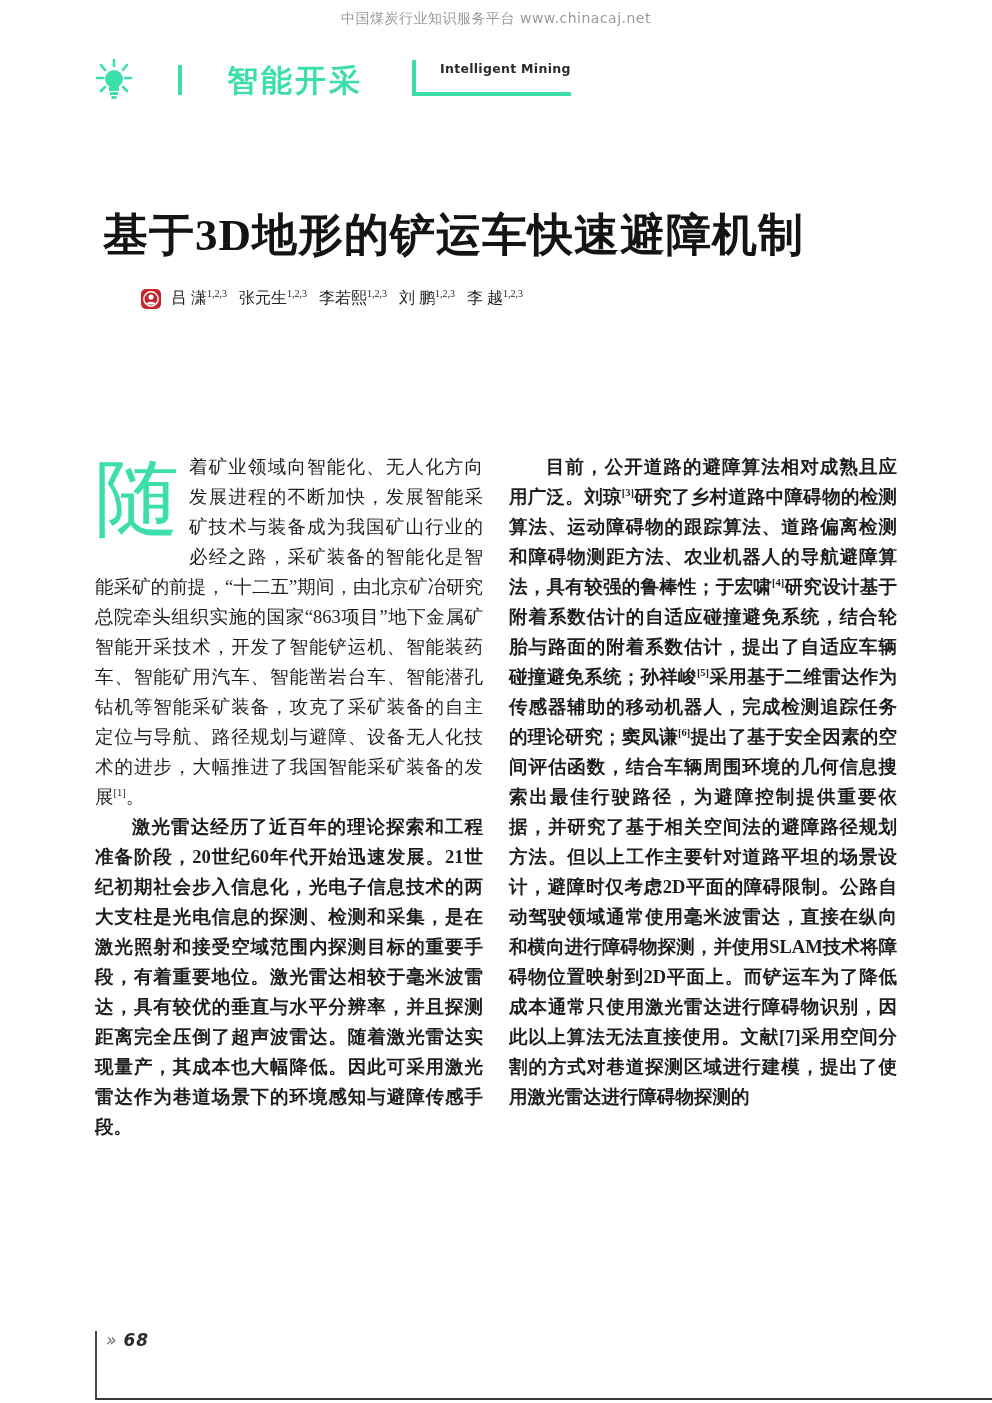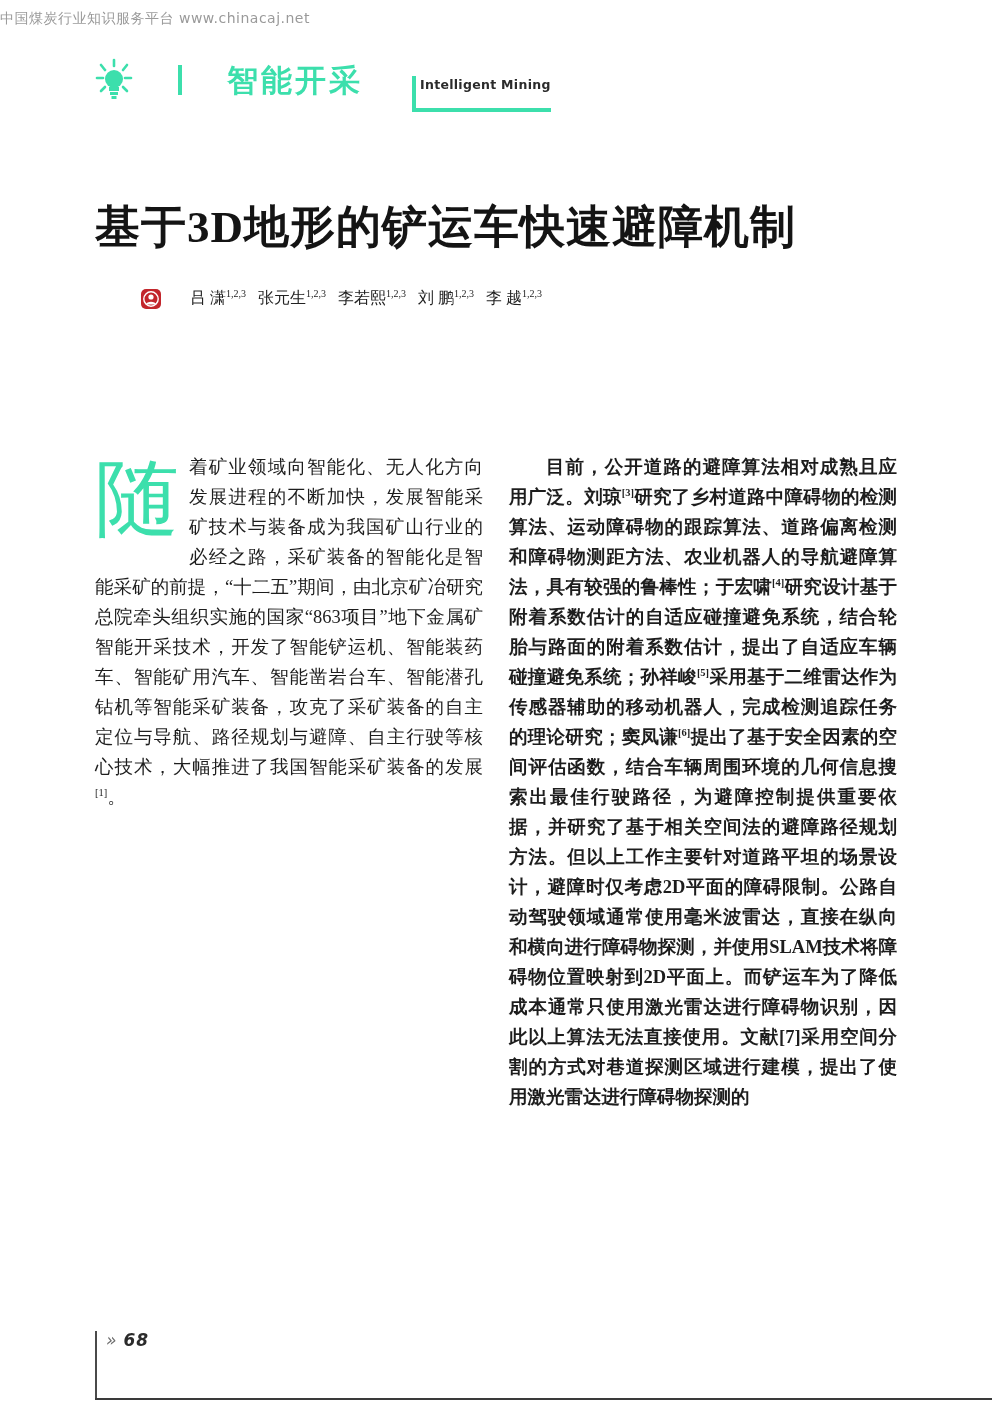--- a/index.html
+++ b/index.html
@@ -2,49 +2,49 @@
 <html style="--accent: #3CDFAC;"><head>
 <meta charset="utf-8">
 <style>
   html,body{margin:0;padding:0;}
   body{
     width:992px;height:1403px;position:relative;background:#ffffff;
     font-family:"Liberation Serif","DejaVu Serif",serif;
     color:#1f1f1f;overflow:hidden;
   }
   .watermark{
-    position:absolute;top:10px;left:0;width:100%;
+    position:absolute;top:10px;left:0;width:100%;text-align:center;
     font-family:"DejaVu Sans","Liberation Sans",sans-serif;
     font-size:14px;color:#9a9a9a;letter-spacing:.5px;
   }
   
   .masthead{position:absolute;top:58px;left:95px;display:flex;align-items:flex-start;height:48px;gap:35px;}
   .bulb{width:38px;height:44px;margin-top:0;}
   .m-divider{width:4px;height:30px;background:var(--accent);margin:7px 10px 0 10px;}
   .brand-cn{
     font-family:"DejaVu Sans","Liberation Sans",sans-serif;
     font-size:31px;font-weight:700;color:var(--accent);letter-spacing:3px;line-height:44px;
   }
   .en-block{
-    margin-left:14px;margin-top:18px;
+    margin-left:14px;margin-top:2px;
     border-left:4px solid var(--accent);
     border-bottom:4px solid var(--accent);
-    padding:1px 0 16px 4px;min-width:96px;
+    padding:1px 0 16px 24px;min-width:96px;
   }
   .brand-en{
     font-family:"DejaVu Sans","Liberation Sans",sans-serif;
     font-size:12.5px;font-weight:700;color:#2b2b2b;letter-spacing:.3px;white-space:nowrap;
   }
   
   .title{
     position:absolute;top:200px;left:95px;width:860px;
     font-size:45px;font-weight:700;color:#141414;letter-spacing:1px;line-height:1.2;
   }
   .authors{
-    position:absolute;top:288px;left:95px;display:flex;align-items:center;gap:23px;
+    position:absolute;top:288px;left:95px;display:flex;align-items:center;gap:4px;
     font-size:16px;color:#222;padding-left:46px;
   }
   .author-icon{width:20px;height:20px;margin-right:6px;flex:0 0 auto;}
   .author{margin-right:12px;white-space:nowrap;}
   .author sup{font-size:10px;color:#222;}
   
   .columns{position:absolute;top:452px;left:95px;width:802px;display:flex;gap:26px;}
   .col{width:388px;font-size:18.5px;line-height:30px;text-align:justify;color:#1d1d1d;}
   .col p{margin:0;}
   .col p.indent{text-indent:2em;font-weight:bold;}
@@ -84,35 +84,36 @@
     <rect x="15" y="34" width="8" height="3" fill="#3CDFAC"></rect>
     <rect x="16.5" y="38" width="5" height="3" fill="#3CDFAC"></rect>
   </svg>
   <div class="m-divider"></div>
   <div class="brand-cn">智能开采</div>
   <div class="en-block">
     <div class="brand-en">Intelligent Mining</div>
   </div>
 </div>
 
-<h1 class="title" style="margin:0;">基于3D地形的铲运车快速避障机制</h1>
+<h1 class="title" style="margin:8px;">基于3D地形的铲运车快速避障机制</h1>
 
 <div class="authors">
   <svg class="author-icon" viewBox="0 0 20 20">
     <rect x="0" y="0" width="20" height="20" rx="5" fill="#C2262C"></rect>
     <circle cx="10" cy="10" r="7.2" fill="none" stroke="#ffffff" stroke-width="1.4"></circle>
     <circle cx="10" cy="8" r="2.6" fill="#ffffff"></circle>
     <path d="M4.8 15.5 C5.6 11.9 14.4 11.9 15.2 15.5 Z" fill="#ffffff"></path>
   </svg>
   <span id="authors-slot"><span class="author">吕 潇<sup>1,2,3</sup></span><span class="author">张元生<sup>1,2,3</sup></span><span class="author">李若熙<sup>1,2,3</sup></span><span class="author">刘 鹏<sup>1,2,3</sup></span><span class="author">李 越<sup>1,2,3</sup></span></span>
 </div>
 
 <div class="columns">
   <div class="col">
-      <p class=""><span class="dropcap">随</span><span>着矿业领域向智能化、无人化方向发展进程的不断加快，发展智能采矿技术与装备成为我国矿山行业的必经之路，采矿装备的智能化是智能采矿的前提，“十二五”期间，由北京矿冶研究总院牵头组织实施的国家“863项目”地下金属矿智能开采技术，开发了智能铲运机、智能装药车、智能矿用汽车、智能凿岩台车、智能潜孔钻机等智能采矿装备，攻克了采矿装备的自主定位与导航、路径规划与避障、自主行驶等核心技术，大幅推进了我国智能采矿装备的发展</span><sup>[1]</sup><span>。</span></p>
+      <p class=""><span class="dropcap">随</span><span>着矿业领域向智能化、无人化方向发展进程的不断加快，发展智能采矿技术与装备成为我国矿山行业的必经之路，采矿装备的智能化是智能采矿的前提，“十二五”期间，由北京矿冶研究总院牵头组织实施的国家“863项目”地下金属矿智能开采技术，开发了智能铲运机、智能装药车、智能矿用汽车、智能凿岩台车、智能潜孔钻机等智能采矿装备，攻克了采矿装备的自主定位与导航、路径规划与避障、设备无人化技术的进步，大幅推进了我国智能采矿装备的发展</span><sup>[1]</sup><span>。</span></p>
+      <p class="indent"><span>激光雷达经历了近百年的理论探索和工程准备阶段，20世纪60年代开始迅速发展。21世纪初期社会步入信息化，光电子信息技术的两大支柱是光电信息的探测、检测和采集，是在激光照射和接受空域范围内探测目标的重要手段，有着重要地位。激光雷达相较于毫米波雷达，具有较优的垂直与水平分辨率，并且探测距离完全压倒了超声波雷达。随着激光雷达实现量产，其成本也大幅降低。因此可采用激光雷达作为巷道场景下的环境感知与避障传感手段。</span></p>
     </div>
   <div class="col">
       <p class="indent"><span>目前，公开道路的避障算法相对成熟且应用广泛。刘琼</span><sup>[3]</sup><span>研究了乡村道路中障碍物的检测算法、运动障碍物的跟踪算法、道路偏离检测和障碍物测距方法、农业机器人的导航避障算法，具有较强的鲁棒性；于宏啸</span><sup>[4]</sup><span>研究设计基于附着系数估计的自适应碰撞避免系统，结合轮胎与路面的附着系数估计，提出了自适应车辆碰撞避免系统；孙祥峻</span><sup>[5]</sup><span>采用基于二维雷达作为传感器辅助的移动机器人，完成检测追踪任务的理论研究；窦凤谦</span><sup>[6]</sup><span>提出了基于安全因素的空间评估函数，结合车辆周围环境的几何信息搜索出最佳行驶路径，为避障控制提供重要依据，并研究了基于相关空间法的避障路径规划方法。但以上工作主要针对道路平坦的场景设计，避障时仅考虑2D平面的障碍限制。公路自动驾驶领域通常使用毫米波雷达，直接在纵向和横向进行障碍物探测，并使用SLAM技术将障碍物位置映射到2D平面上。而铲运车为了降低成本通常只使用激光雷达进行障碍物识别，因此以上算法无法直接使用。文献[7]采用空间分割的方式对巷道探测区域进行建模，提出了使用激光雷达进行障碍物探测的</span></p>
     </div>
 </div>
 
 <div class="footer-rule-v"></div>
 <div class="footer-page">
   <span class="marker">»</span><span>68</span>
 </div>

